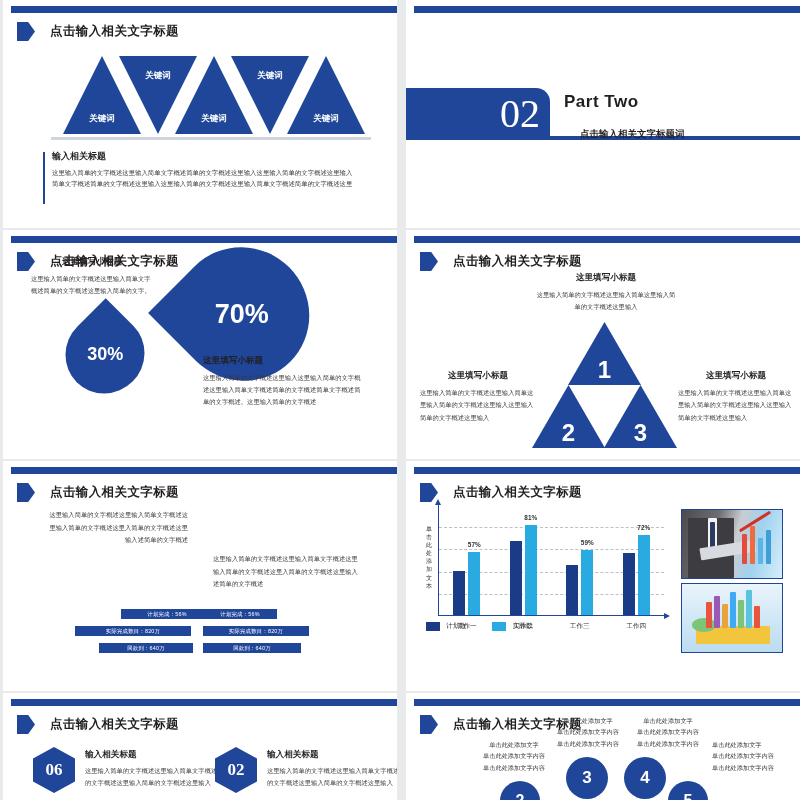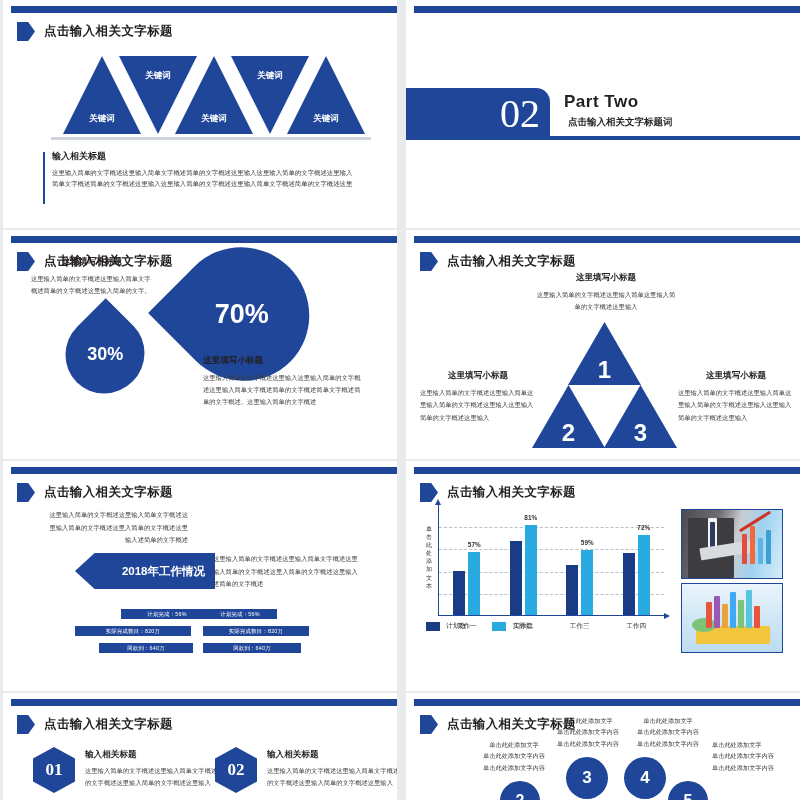--- a/index.html
+++ b/index.html
@@ -26,21 +26,21 @@
     box-sizing:border-box;
   }
   .topbar{
     position:absolute;left:8px;right:0;top:6px;height:7px;
     background:#1f4699;
   }
 
   
   .title-row{
     position:absolute;left:14px;top:22px;
-    display:flex;align-items:center;gap:9px;
+    display:flex;align-items:center;gap:15px;
   }
   .arrow-mark{
     width:18px;height:19px;
     background:#1f4699;
     clip-path:polygon(0 0,62% 0,100% 50%,62% 100%,0 100%);
     flex:none;
   }
   .slide-title{
     font-size:12.5px;font-weight:bold;color:#231f20;letter-spacing:.4px;
     white-space:nowrap;
@@ -67,21 +67,21 @@
   
   .part-band{
     position:absolute;left:0;top:88px;width:144px;height:52px;
     background:#1f4699;border-top-right-radius:14px;
     display:flex;align-items:center;justify-content:flex-end;
   }
   .part-num{color:#fff;font-size:40px;font-weight:300;line-height:1;padding-right:10px;font-family:"Liberation Serif",serif;}
   .part-rule{position:absolute;left:144px;top:136px;right:0;height:4px;background:#1f4699;}
   .part-text{position:absolute;left:158px;top:92px;}
   .part-text h2{margin:0 0 3px 0;font-size:17px;font-weight:bold;color:#231f20;letter-spacing:.5px;}
-  .part-text h3{margin:4px;font-size:9.5px;font-weight:bold;color:#231f20;}
+  .part-text h3{margin:16px;font-size:9.5px;font-weight:bold;color:#231f20;}
 
   
   .drop{position:absolute;background:#1f4699;display:flex;align-items:center;justify-content:center;color:#fff;font-weight:bold;}
   .drop.big{
     left:172px;top:18px;width:135px;height:132px;
     border-radius:50% 50% 50% 0;
     transform:rotate(45deg);
   }
   .drop.big span{transform:rotate(-45deg);font-size:27px;}
   .drop.small{
@@ -264,23 +264,20 @@
     </div>
   </div>
 
   <div class="slide">
     <div class="topbar"></div>
     <div class="title-row">
       <div class="arrow-mark"></div>
       <div class="slide-title">点击输入相关文字标题</div>
     </div>
 
-    <div class="yr left">
-        <span>2018年工作情况</span>
-      </div>
 
     <div class="yr-p" style="left:45px;top:48px;width:140px;text-align:right;">这里输入简单的文字概述这里输入简单文字概述这里输入简单的文字概述这里入简单的文字概述这里输入述简单的文字概述</div>
     <div class="yr-p" style="left:210px;top:92px;width:145px;">这里输入简单的文字概述这里输入简单文字概述这里输入简单的文字概述这里入简单的文字概述这里输入述简单的文字概述</div>
 
     <div class="stat" style="left:118px;top:148px;width:92px;">计划完成：56%</div>
     <div class="stat" style="left:72px;top:165px;width:116px;">实际完成数目：820万</div>
     <div class="stat" style="left:96px;top:182px;width:94px;">回款到：640万</div>
 
     <div class="stat" style="left:200px;top:148px;width:74px;">计划完成：56%</div>
     <div class="stat" style="left:200px;top:165px;width:106px;">实际完成数目：820万</div>
@@ -370,21 +367,21 @@
   </div>
 
   <div class="slide">
     <div class="topbar"></div>
     <div class="title-row">
       <div class="arrow-mark"></div>
       <div class="slide-title">点击输入相关文字标题</div>
     </div>
 
     <div class="hex" style="left:30px;top:54px;">
-      <span>01</span>
+      <span>06</span>
     </div>
     <div class="hx-txt" style="left:82px;top:56px;">
       <h4>输入相关标题</h4>
       <p>这里输入简单的文字概述这里输入简单文字概述简单的文字概述这里输入简单的文字概述这里输入</p>
     </div>
 
     <div class="hex" style="left:212px;top:54px;">
       <span>02</span>
     </div>
     <div class="hx-txt" style="left:264px;top:56px;">

